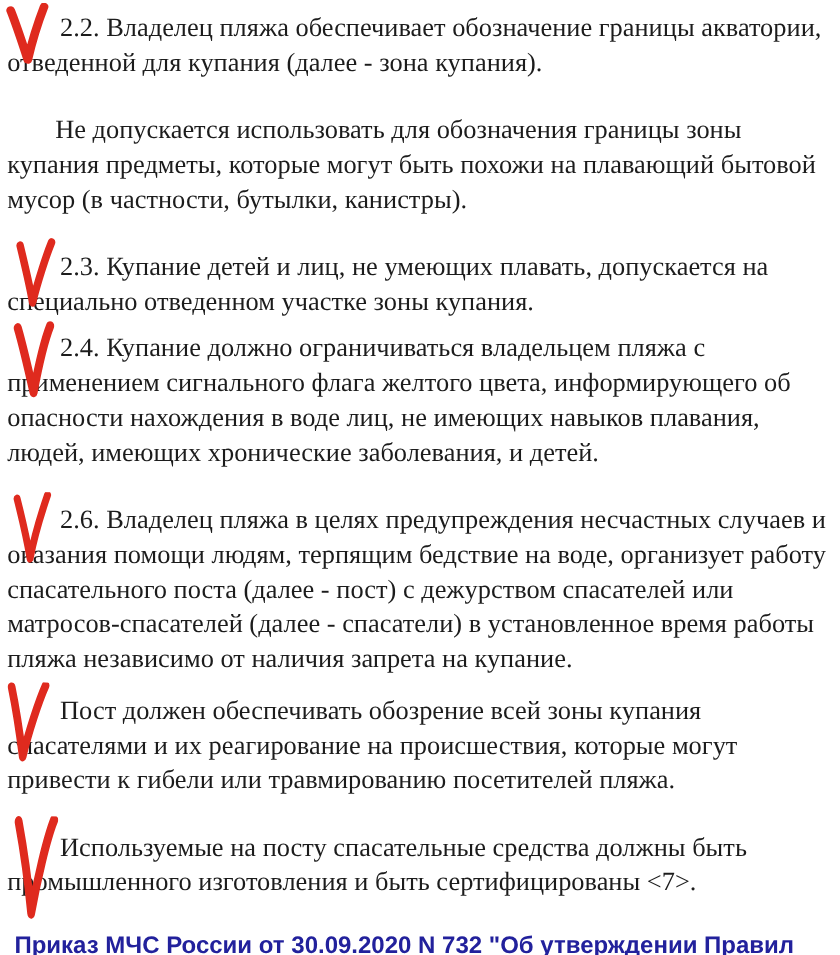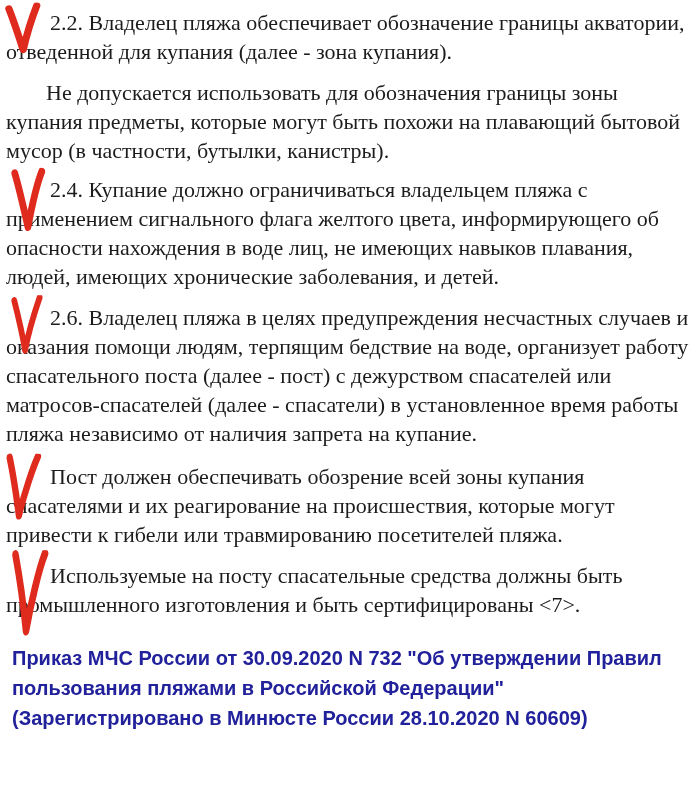--- a/index.html
+++ b/index.html
@@ -16,21 +16,21 @@
   }
   .doc { position: relative; width: 100%; }
   .para {
     position: relative;
     padding-left: 2px;
     padding-right: 2px;
     text-indent: 44px;
   }
   .para .ptext { display: inline; }
   .p-nocheck { text-indent: 40px; }
-  .mt-a { margin-top: 12px; }
+  .mt-a { margin-top: 27px; }
   .mt-b { margin-top: 10px; }
   .mt-c { margin-top: 14px; }
   .chk {
     position: absolute;
     pointer-events: none;
   }
   .chk svg { width: 100%; height: 100%; display: block; }
   .chk-1 { left: 0px;  top: -5px;  width: 38px; height: 52px; transform: rotate(-2deg); }
   .chk-3 { left: 8px;  top: -9px;  width: 34px; height: 60px; transform: rotate(2deg); }
   .chk-4 { left: 6px;  top: -7px;  width: 36px; height: 64px; transform: rotate(-1deg); }
@@ -59,20 +59,28 @@
         <path d="M5 5 C9 17 13 32 16.5 45 C20 31 26 13 30 3" fill="none" stroke="#df2a1e" stroke-width="6.5" stroke-linecap="round" stroke-linejoin="round"></path>
       </svg>
     </span>
     <span class="ptext">2.2. Владелец пляжа обеспечивает обозначение границы акватории, отведенной для купания (далее - зона купания).</span>
   </div>
 
   <div class="para p-nocheck mt-a">
     <span class="ptext">Не допускается использовать для обозначения границы зоны купания предметы, которые могут быть похожи на плавающий бытовой мусор (в частности, бутылки, канистры).</span>
   </div>
 
+  <div class="para mt-a">
+    <span class="chk chk-3">
+      <svg viewBox="0 0 34 50" preserveAspectRatio="none" aria-hidden="true">
+        <path d="M4 6 C8 18 13 33 16 45 C19.5 31 26 12 30 3" fill="none" stroke="#df2a1e" stroke-width="6.2" stroke-linecap="round" stroke-linejoin="round"></path>
+      </svg>
+    </span>
+    <span class="ptext">2.3. Купание детей и лиц, не умеющих плавать, допускается на специально отведенном участке зоны купания.</span>
+  </div>
 
   <div class="para mt-b">
     <span class="chk chk-4">
       <svg viewBox="0 0 34 50" preserveAspectRatio="none" aria-hidden="true">
         <path d="M5 4 C9 16 13 32 16.5 46 C20 32 25.5 13 30.5 3" fill="none" stroke="#df2a1e" stroke-width="6.4" stroke-linecap="round" stroke-linejoin="round"></path>
       </svg>
     </span>
     <span class="ptext">2.4. Купание должно ограничиваться владельцем пляжа с применением сигнального флага желтого цвета, информирующего об опасности нахождения в воде лиц, не имеющих навыков плавания, людей, имеющих хронические заболевания, и детей.</span>
   </div>
 

